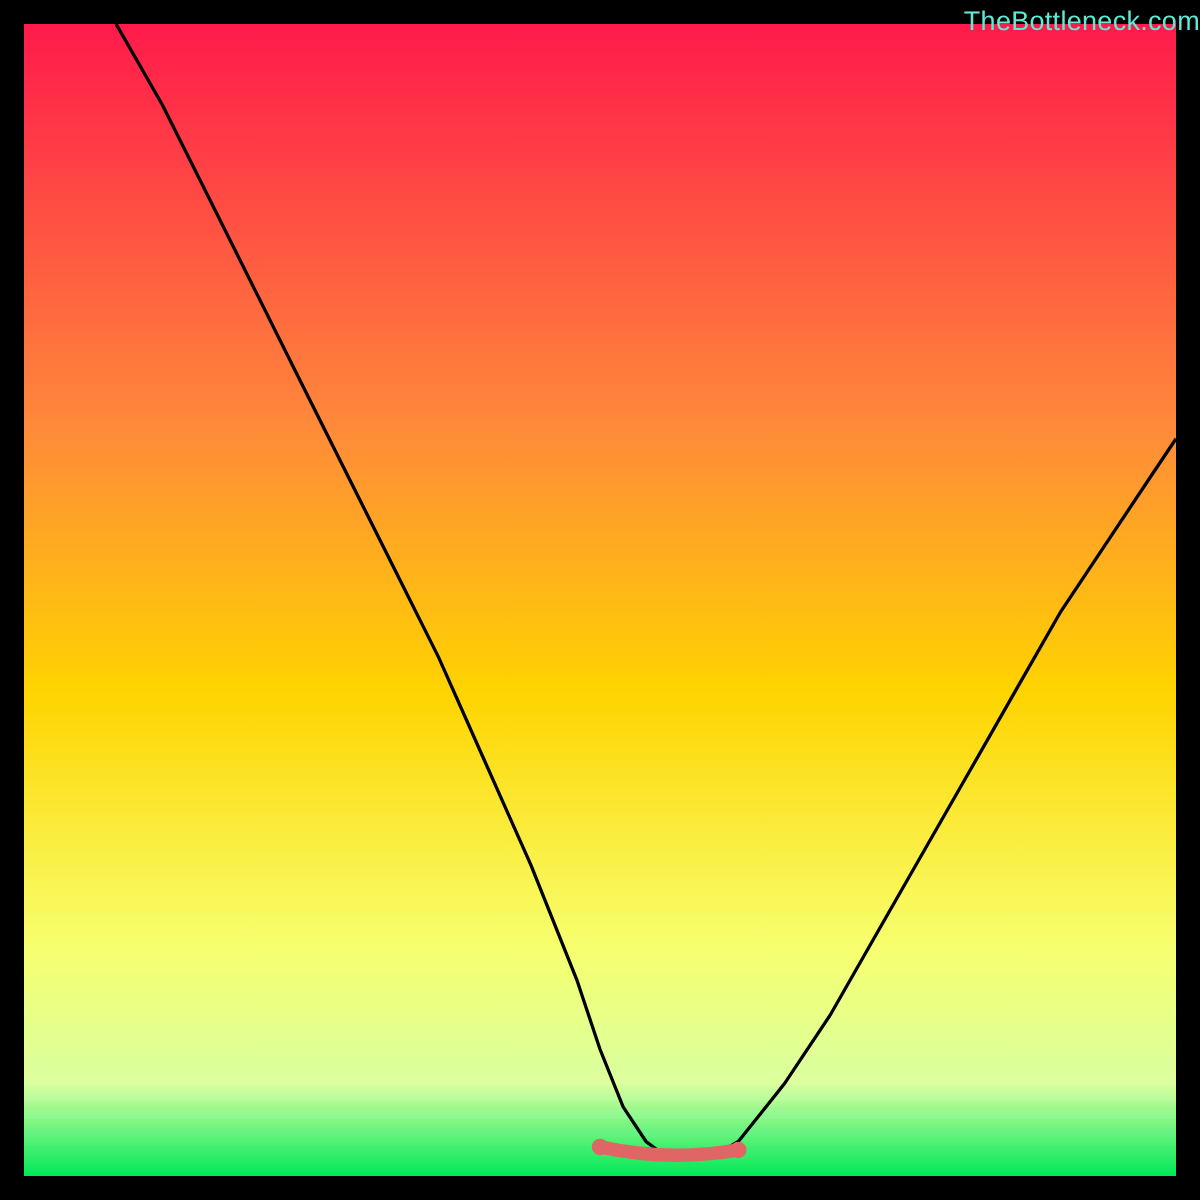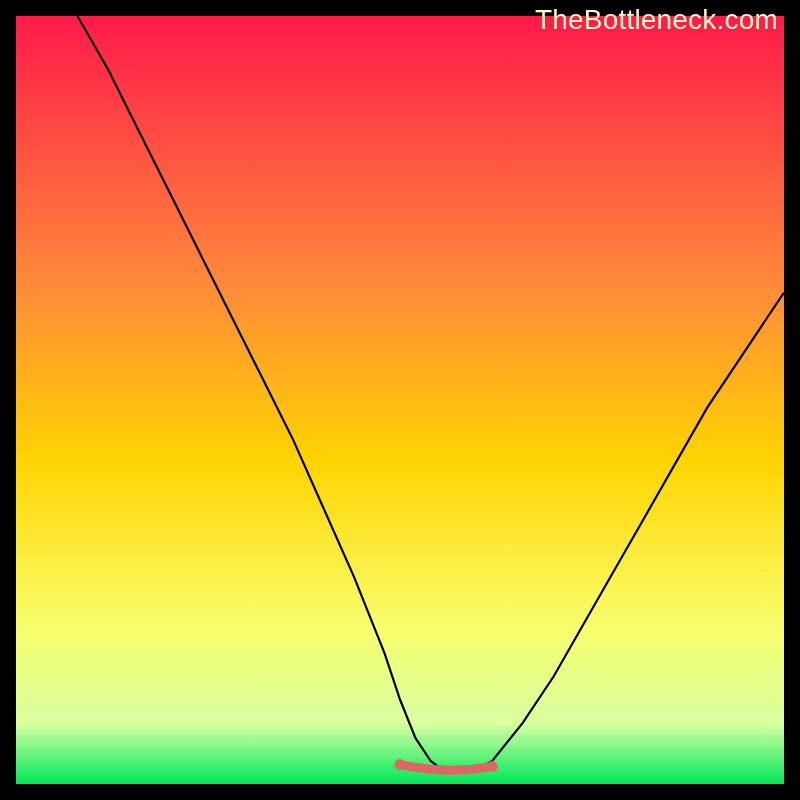--- a/index.html
+++ b/index.html
@@ -23,23 +23,23 @@
   .plot-area {
     position: absolute;
     left: 0;
     top: 0;
     width: 768px;
     height: 768px;
   }
   .watermark {
     position: absolute;
     top: 4px;
-    right: 22px;
-    color: #fef9c3;
-    font-size: 28px;
+    right: 0;
+    color: #5eead4;
+    font-size: 18px;
     font-weight: 500;
     letter-spacing: 0.2px;
   }
 </style>
 </head>
 <body>
 
 <div class="frame">
 
   <svg class="plot-area" viewBox="0 0 768 768">

